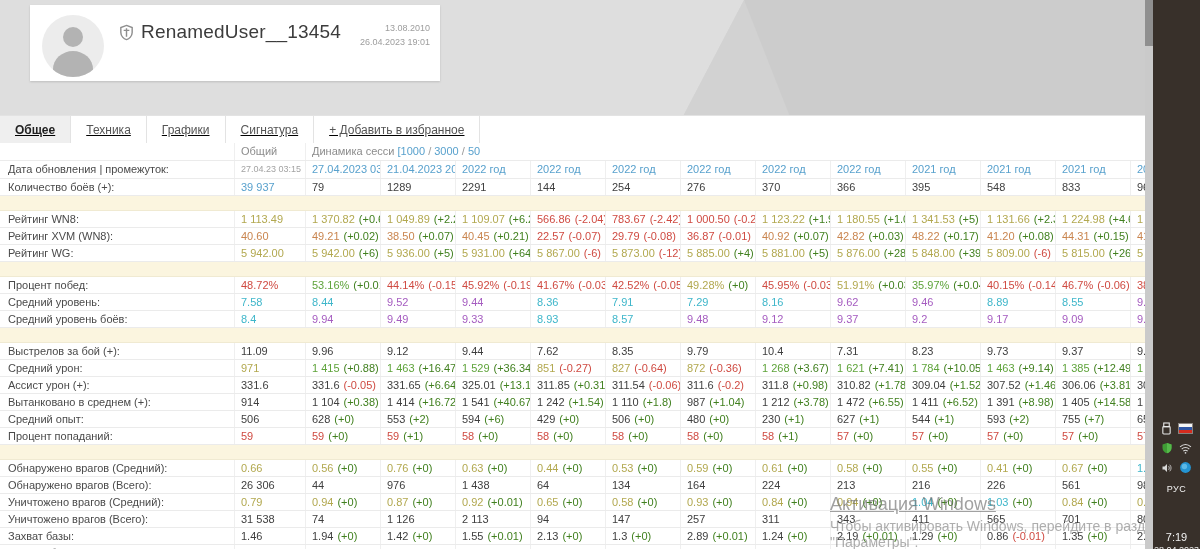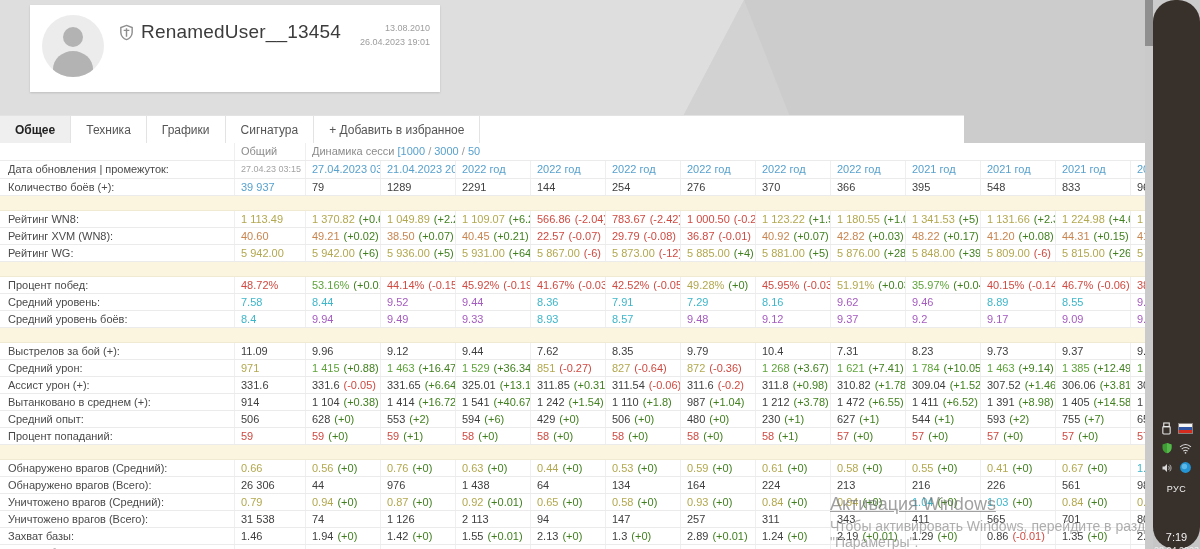--- a/index.html
+++ b/index.html
@@ -8,30 +8,30 @@
 
   
   .poly{position:absolute;top:0;left:0;width:100%;height:100%;}
   .p1{background:#dedede;clip-path:polygon(0 0,62% 0,38% 100%,0 100%);}
   .p2{background:#cccccc;clip-path:polygon(62% 0,100% 0,100% 55%,74% 100%);}
   .p3{background:#d2d2d2;clip-path:polygon(38% 100%,62% 0,80% 100%);}
   .p4{background:#c6c6c6;clip-path:polygon(100% 55%,100% 100%,74% 100%);}
   .p5{background:#e3e3e3;clip-path:polygon(0 78%,30% 100%,0 100%);}
 
   
-  .card{position:absolute;left:30px;top:5px;width:410px;height:87px;background:#fff;box-shadow:0 1px 2px rgba(0,0,0,.15);}
+  .card{position:absolute;left:30px;top:5px;width:410px;height:76px;background:#fff;box-shadow:0 1px 2px rgba(0,0,0,.15);}
   .avatar{position:absolute;left:12px;top:10px;width:62px;height:62px;border-radius:50%;background:#ececec;overflow:hidden;}
   .avatar .head{position:absolute;left:21px;top:12px;width:20px;height:20px;border-radius:50%;background:#b3b3b3;}
   .avatar .body{position:absolute;left:11px;top:36px;width:40px;height:26px;border-radius:50% 50% 0 0/70% 70% 0 0;background:#b3b3b3;}
   .uname-row{position:absolute;left:88px;top:16px;display:flex;align-items:center;gap:6px;}
   .uname{font-size:19px;color:#3c3c3c;font-weight:500;letter-spacing:.2px;}
   .card-dates{position:absolute;right:10px;top:16px;text-align:right;font-size:9px;color:#9d9d9d;line-height:14px;}
 
   
-  .tabbar{position:absolute;left:0;top:115px;width:964px;height:28px;background:#fff;border-top:1px solid #e3e3e3;border-bottom:1px solid #e3e3e3;display:flex;}
+  .tabbar{position:absolute;left:0;top:115px;width:1153px;height:28px;background:#fff;border-top:1px solid #e3e3e3;border-bottom:1px solid #e3e3e3;display:flex;text-decoration:underline;}
   .tab{height:28px;line-height:28px;padding:0 15px;font-size:12px;color:#555;border-right:1px solid #e3e3e3;cursor:pointer;white-space:nowrap;}
   .tab.active{font-weight:bold;color:#222;background:#efefef;}
 
   
   .tablewrap{position:absolute;left:0;top:143px;width:1145px;height:406px;background:#eab308;overflow:hidden;}
   .trow{display:grid;grid-template-columns:234px 71px repeat(12,75px);width:1205px;height:16px;line-height:16px;font-size:11px;border-bottom:1px solid #ebebeb;background:#fff;}
   .trow.hdr{height:17px;line-height:17px;}
   .tcell{padding-left:6px;white-space:nowrap;overflow:hidden;border-left:1px solid #efefef;}
   .tlabel{padding-left:8px;color:#4a4a4a;border-left:none;}
   .sep{width:1205px;height:14px;background:#fbf5df;border-bottom:1px solid #f0ead2;}
@@ -50,21 +50,21 @@
   
   .wm{position:absolute;left:830px;top:494px;color:rgba(110,110,110,.65);pointer-events:none;}
   .wm .l1{font-size:18px;text-decoration:underline;}
   .wm .l2{font-size:14px;margin-top:3px;color:rgba(120,120,120,.6);}
 
   
   .sbar{position:absolute;left:1145px;top:0;width:8px;height:549px;background:#cacaca;}
   .sthumb{position:absolute;left:0;top:0;width:8px;height:46px;background:#8f8f8f;}
 
   
-  .taskbar{position:absolute;left:1153px;top:0;width:47px;height:549px;background:#38302a;color:#f2f2f2;border-radius:22px;}
+  .taskbar{position:absolute;left:1153px;top:0;width:47px;height:549px;background:#38302a;color:#f2f2f2;}
   .tb-icons{position:absolute;left:0;top:422px;width:47px;display:flex;flex-direction:column;align-items:center;}
   .tb-row{display:flex;gap:6px;align-items:center;justify-content:center;margin-bottom:7px;}
   .flag{width:13px;height:9px;display:flex;flex-direction:column;border:.5px solid rgba(255,255,255,.4);}
   .flag div{flex:1;}
   .f-w{background:#f5f5f5}.f-b{background:#2f55a4}.f-r{background:#d52b1e}
   .lang{font-size:9px;letter-spacing:.5px;margin:3px 0 14px 0;}
   .clock{font-size:11px;line-height:13px;}
   .cdate{font-size:9px;line-height:12px;}
   .tb-time{text-align:center;margin-bottom:10px;margin-top:23px;}
 </style>

